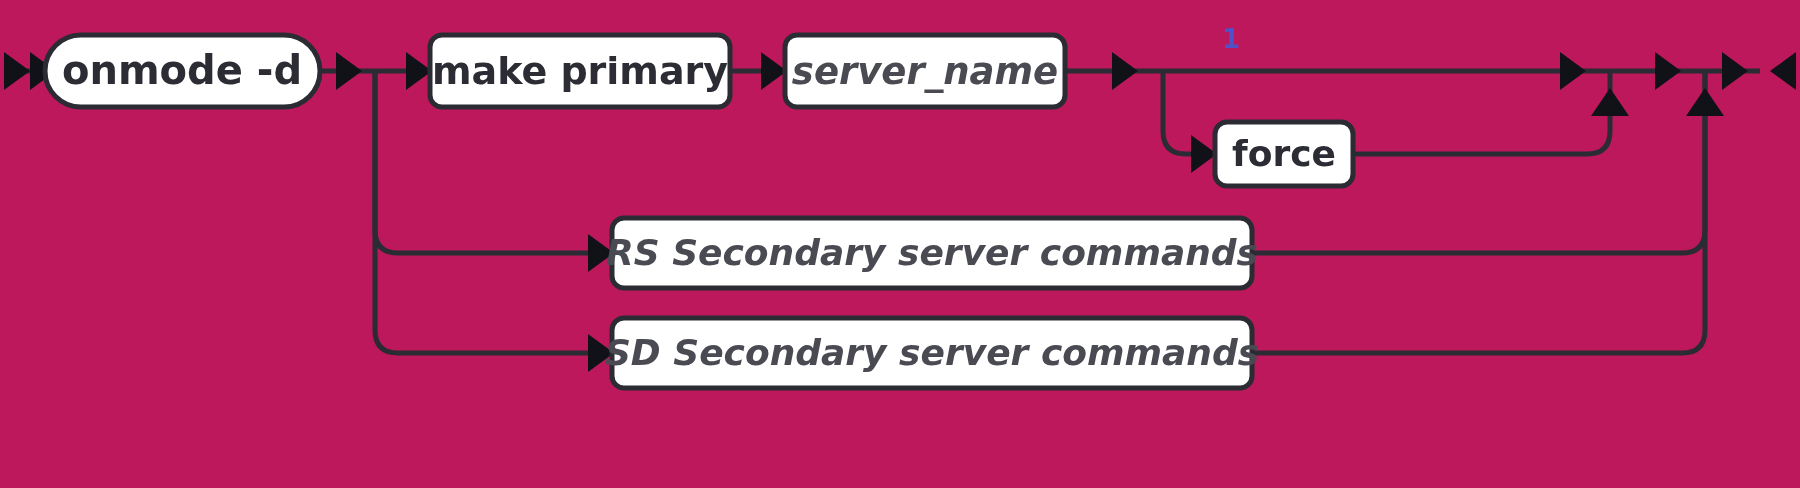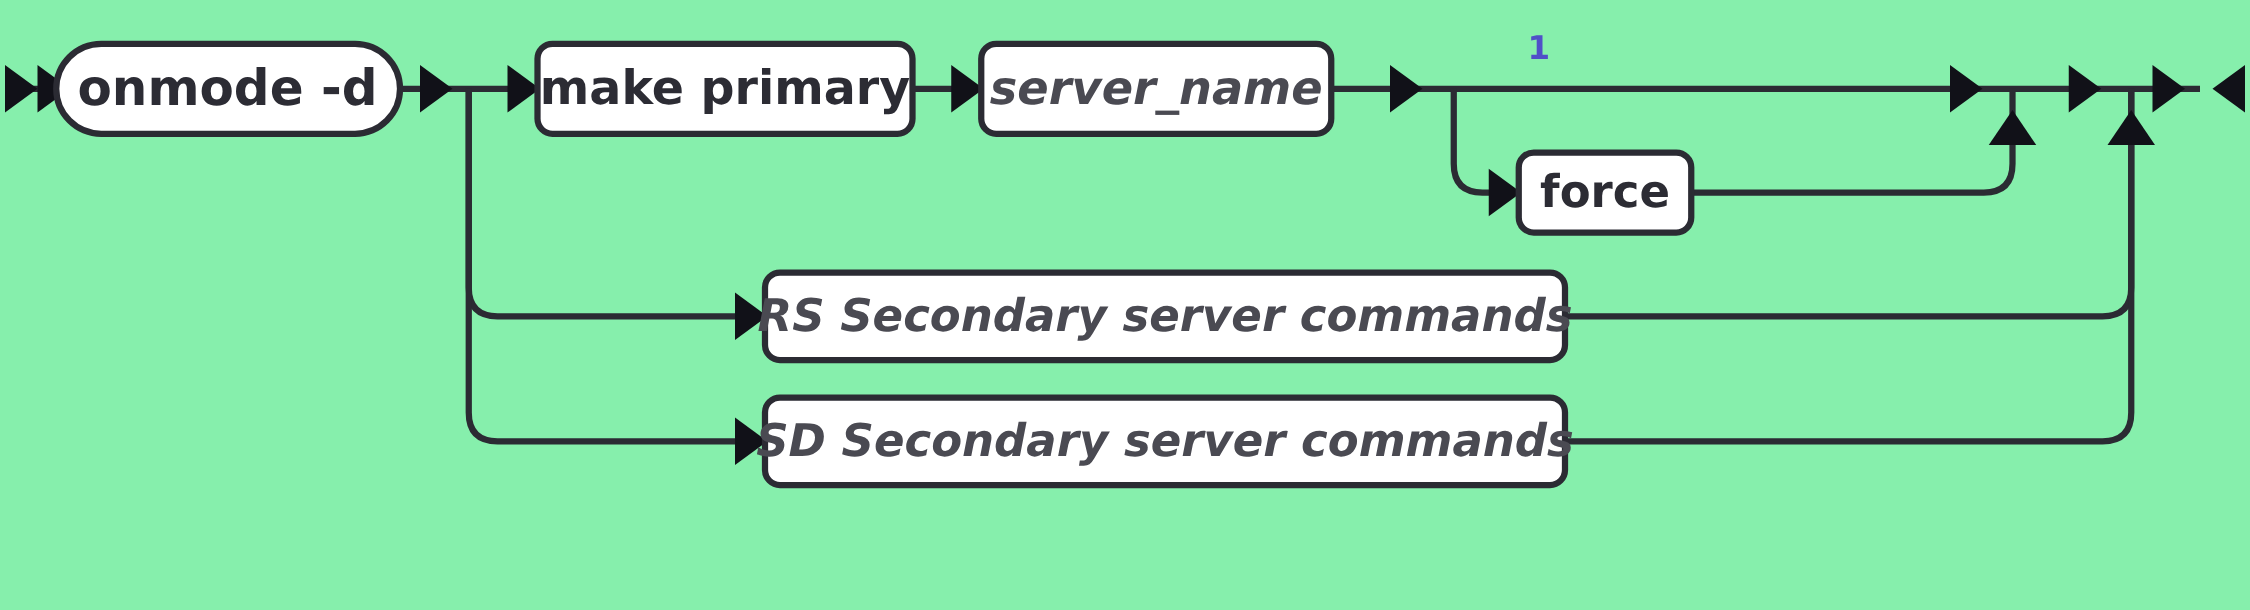--- a/index.html
+++ b/index.html
@@ -11,21 +11,21 @@
   body {
     width: 1800px;
     height: 488px;
     font-family: "Liberation Sans", sans-serif;
     overflow: hidden;
   }
   #diagram-root {
     position: relative;
     width: 1800px;
     height: 488px;
-    background: #86efac;
+    background: #be185d;
   }
   svg#railroad {
     display: block;
     width: 1800px;
     height: 488px;
   }
   .rail {
     fill: none;
     stroke: #2b2b33;
     stroke-width: 5;

